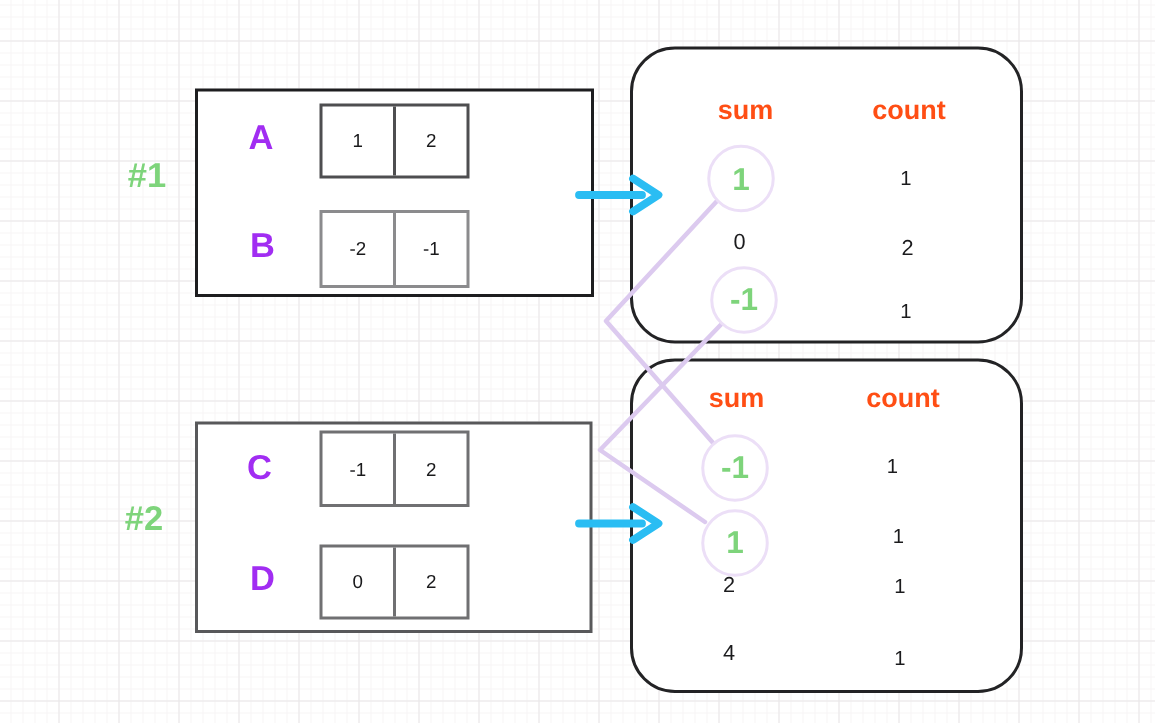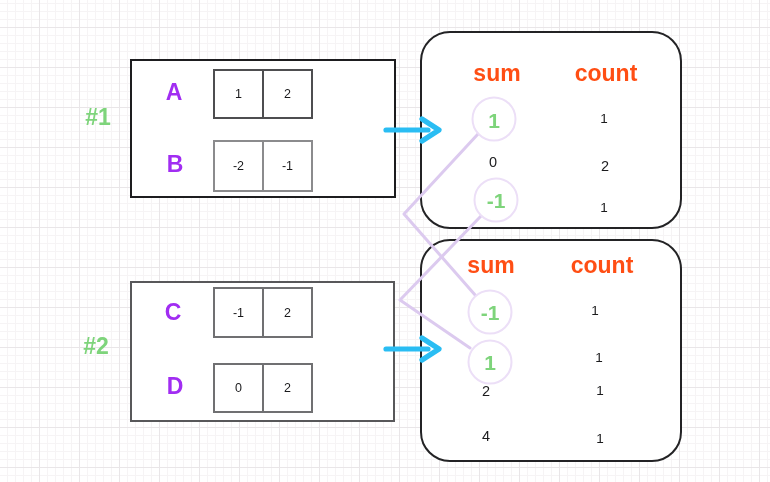--- a/index.html
+++ b/index.html
@@ -19,21 +19,21 @@
   .tbox{position:absolute;box-sizing:border-box;background:#fff;border:2px solid #232325;border-radius:30px;}
   .pair{position:absolute;box-sizing:border-box;display:flex;background:#fff;}
   .pair .half{flex:1;display:flex;align-items:center;justify-content:center;
     font-size:12.5px;font-weight:500;color:#1a1a1c;}
   .pair .half.right{border-left-style:solid;border-left-width:2.5px;border-left-color:inherit;}
   .pair-a{border:2.5px solid #4e4e50;color:#4e4e50;}
   .pair-b{border:2.5px solid #8b8b8d;color:#8b8b8d;}
   .pair-cd{border:2.5px solid #707072;color:#707072;}
   .glabel{font-size:23px;font-weight:600;color:#7ed47b;}
   .arrname{font-size:23px;font-weight:700;color:#a12df2;}
-  .hdr{font-size:23px;font-weight:600;color:#ff4e14;}
+  .hdr{font-size:18px;font-weight:600;color:#ff4e14;}
   .sumg{font-size:21px;font-weight:600;color:#7ed47b;}
   .numk{font-size:13.5px;font-weight:500;color:#1b1b1d;}
   svg.overlay{position:absolute;left:0;top:0;pointer-events:none;}
 </style>
 </head>
 <body>
 
 <div class="canvas">
 
   <div class="inrect" style="left:130px;top:59px;width:266px;height:139px"></div>

